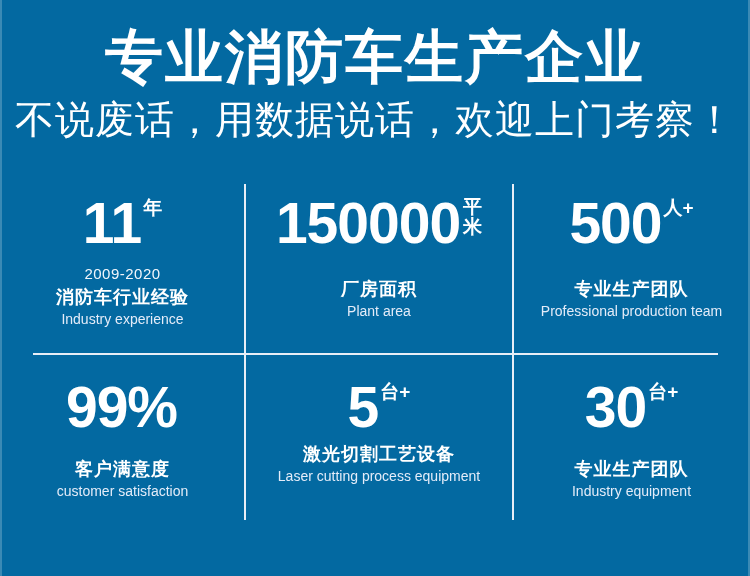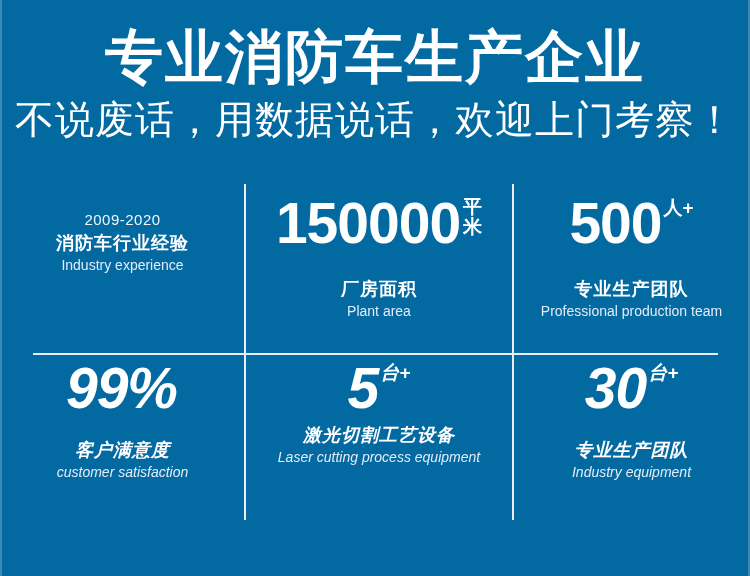--- a/index.html
+++ b/index.html
@@ -77,21 +77,21 @@
 
   .stat-cell {
     position: relative;
     display: flex;
     flex-direction: column;
     align-items: center;
     justify-content: flex-start;
     padding-top: 18px;
     box-sizing: border-box;
   }
-  .stat-cell.row2 { padding-top: 5px; font-style: italic; }
+  .stat-cell.row2 { padding-top: 24px; }
 
   .value-row {
     display: flex;
     align-items: flex-start;
     justify-content: center;
     line-height: 1;
     height: 62px;
   }
   .big-number {
     font-size: 57px;
@@ -115,21 +115,21 @@
     align-items: center;
     font-size: 19px;
     font-weight: bold;
     color: #ffffff;
     line-height: 20px;
     margin-left: 3px;
     margin-top: 3px;
   }
 
   .sub-range {
-    margin-top: 16px;
+    margin-top: 8px;
     font-size: 15px;
     font-weight: normal;
     color: #f2f6fc;
     line-height: 19px;
     letter-spacing: 0.5px;
   }
   .cn-label {
     margin-top: 3px;
     font-size: 18px;
     font-weight: bold;
@@ -173,20 +173,24 @@
 <div id="banner">
 
   <div class="header">
     <div class="headline">专业消防车生产企业</div>
     <div class="subhead">不说废话，用数据说话，欢迎上门考察！</div>
   </div>
 
   <div class="stats-grid">
 
     <div class="stat-cell">
+      <div class="value-row">
+        <span class="big-number">11</span>
+        <span class="unit">年</span>
+      </div>
       <div class="sub-range">2009-2020</div>
       <div class="cn-label">消防车行业经验</div>
       <div class="en-label">Industry experience</div>
     </div>
 
     <div class="stat-cell">
       <div class="value-row">
         <span class="big-number">150000</span>
         <span class="unit-stacked">
           <span>平</span>

